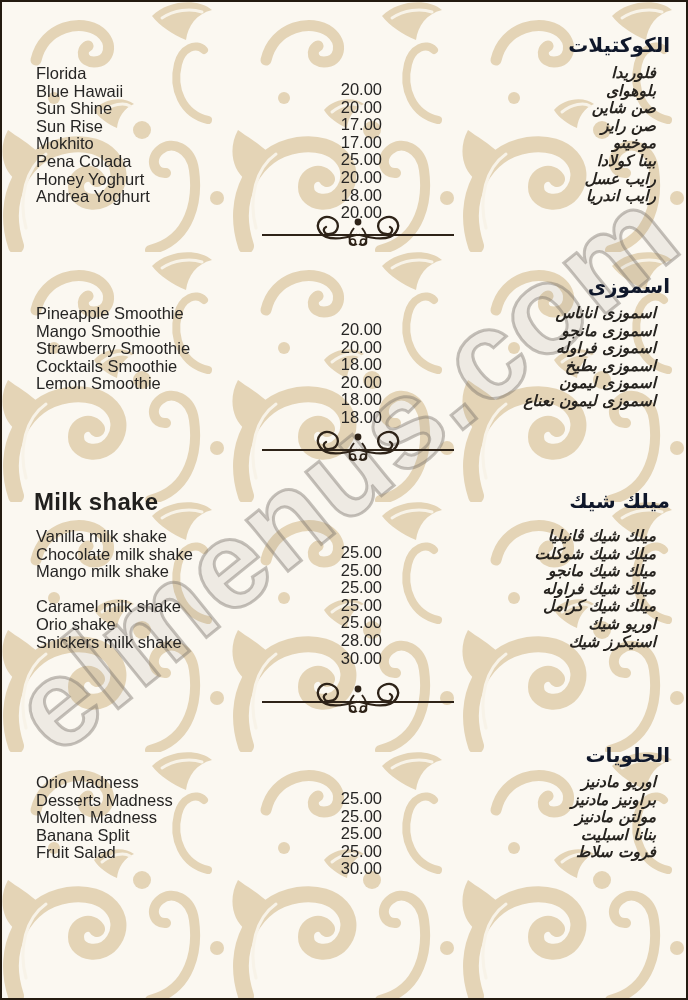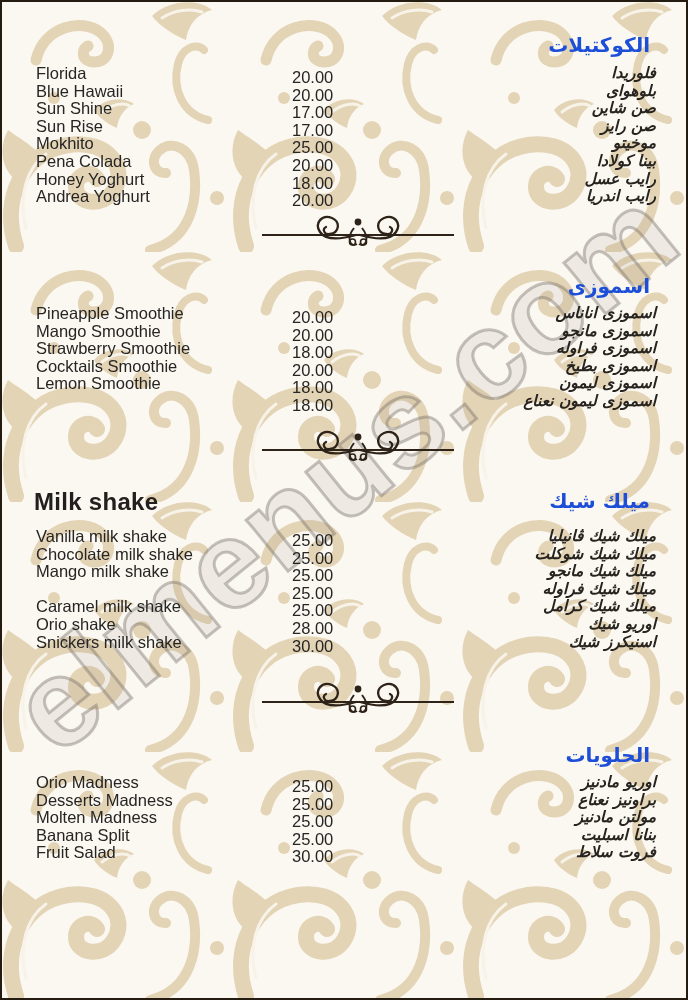--- a/index.html
+++ b/index.html
@@ -17,32 +17,32 @@
     -webkit-text-stroke:3px rgba(118,112,104,0.42);
   }
   .section{position:absolute;left:0;width:688px;z-index:2;}
   .s1{top:30px;} .s2{top:271px;} .s3{top:486px;} .s4{top:740px;}
   .sec-head{position:relative;height:30px;}
   .sec-head .en{
     position:absolute;left:32px;top:0;
     font-size:24px;font-weight:bold;letter-spacing:0.3px;color:#21201e;
   }
   .sec-head .ar{
-    position:absolute;right:40px;top:1px;direction:rtl;
-    font-family:"DejaVu Sans",sans-serif;font-size:20px;font-weight:bold;color:#1d4ed8;
+    position:absolute;right:20px;top:1px;direction:rtl;
+    font-family:"DejaVu Sans",sans-serif;font-size:20px;font-weight:bold;color:#0f172a;
   }
   .rows{position:relative;margin-top:3px;}
   .s2 .rows{margin-top:2px;} .s3 .rows{margin-top:10px;} .s4 .rows{margin-top:2px;}
   .row{position:relative;height:17.6px;}
   .row .en{
     position:absolute;left:34px;top:0;
     font-size:16.5px;line-height:17.6px;color:#262524;
   }
   .row .price{
-    position:absolute;left:290px;width:90px;top:4px;text-align:left;
+    position:absolute;left:290px;width:90px;top:16px;text-align:right;
     font-size:16.5px;line-height:17.6px;color:#262524;
   }
   .row .ar{
     position:absolute;right:34px;top:0;direction:rtl;
     font-family:"DejaVu Sans",sans-serif;
     font-size:15.5px;line-height:17.6px;font-weight:bold;color:#272420;font-style:italic;
   }
   .divider{position:absolute;left:260px;width:192px;height:40px;z-index:2;}
   .d1{top:213px;} .d2{top:428px;} .d3{top:680px;}
 </style>
@@ -251,21 +251,21 @@
     </div>
     <div class="rows">
         <div class="row">
           <span class="en">Orio Madness</span>
           <span class="price">25.00</span>
           <span class="ar">اوريو مادنيز</span>
         </div>
         <div class="row">
           <span class="en">Desserts Madness</span>
           <span class="price">25.00</span>
-          <span class="ar">براونيز نعناع</span>
+          <span class="ar">براونيز مادنيز</span>
         </div>
         <div class="row">
           <span class="en">Molten Madness</span>
           <span class="price">25.00</span>
           <span class="ar">مولتن مادنيز</span>
         </div>
         <div class="row">
           <span class="en">Banana Split</span>
           <span class="price">25.00</span>
           <span class="ar">بنانا اسبليت</span>

